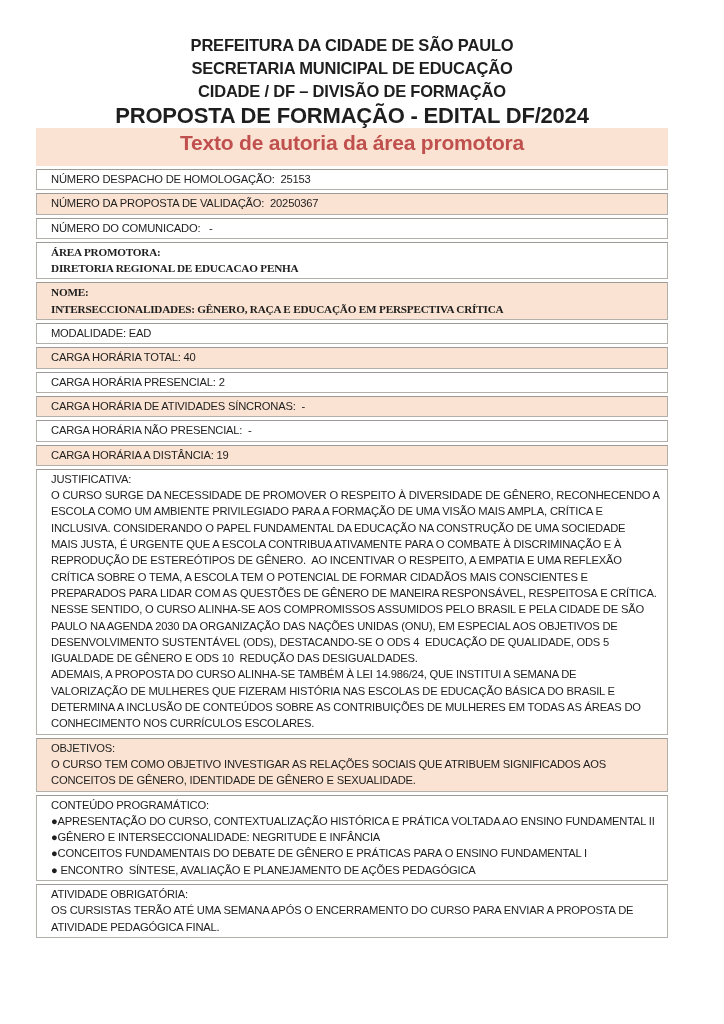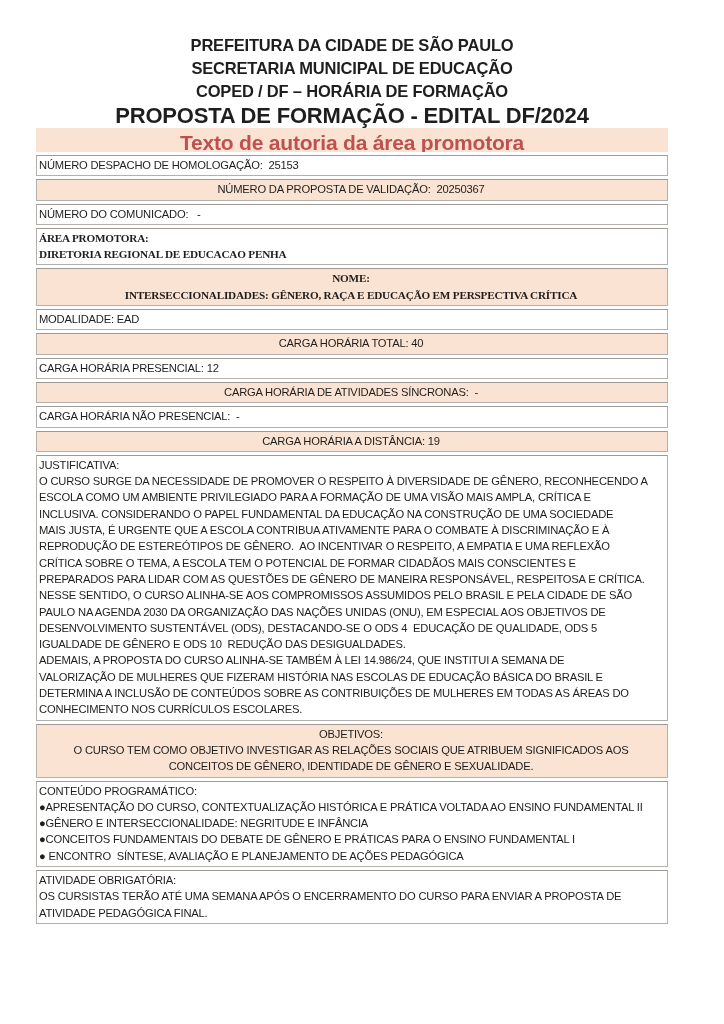--- a/index.html
+++ b/index.html
@@ -37,64 +37,64 @@
     line-height: 25px;
     letter-spacing: -0.2px;
     white-space: pre-wrap;
   }
   .banner {
     background: var(--banner-bg);
     color: var(--banner-text);
     font-weight: bold;
     font-size: 21px;
     line-height: 30px;
-    height: 24px;
+    height: 38px;
     text-align: center;
     letter-spacing: -0.2px;
     white-space: pre-wrap;
     overflow: hidden;
   }
   .rows { margin-top: 3px; }
   .row {
     border: 1px solid var(--row-border);
     border-top-color: #9D9A95;
     background: #FFFFFF;
     font-size: 11.2px;
     line-height: 16.3px;
     letter-spacing: -0.2px;
-    padding: 1px 4px 2px 2px;
+    padding: 1px 4px 2px 14px;
     margin-bottom: 3px;
     white-space: pre-wrap;
     overflow: hidden;
   }
-  .row.shaded { background: var(--row-shaded-bg); text-align: center; }
+  .row.shaded { background: var(--row-shaded-bg); }
   .row.bold { font-weight: bold; font-family: Liberation Serif, serif; }
 </style>
 </head>
 <body>
 
 <div class="doc">
   <div class="doc-header">
     <div class="hdr-line">PREFEITURA DA CIDADE DE SÃO PAULO</div>
     <div class="hdr-line">SECRETARIA MUNICIPAL DE EDUCAÇÃO</div>
-    <div class="hdr-line">COPED / DF – HORÁRIA DE FORMAÇÃO</div>
+    <div class="hdr-line">CIDADE / DF – DIVISÃO DE FORMAÇÃO</div>
     <div class="doc-title">PROPOSTA DE FORMAÇÃO - EDITAL DF/2024</div>
   </div>
   <div class="banner">Texto de autoria da área promotora</div>
   <div class="rows" id="rows">
       <div class="row">NÚMERO DESPACHO DE HOMOLOGAÇÃO:  25153</div>
       <div class="row shaded">NÚMERO DA PROPOSTA DE VALIDAÇÃO:  20250367</div>
       <div class="row">NÚMERO DO COMUNICADO:   -</div>
       <div class="row bold">ÁREA PROMOTORA:
 DIRETORIA REGIONAL DE EDUCACAO PENHA</div>
       <div class="row shaded bold">NOME:
 INTERSECCIONALIDADES: GÊNERO, RAÇA E EDUCAÇÃO EM PERSPECTIVA CRÍTICA</div>
       <div class="row">MODALIDADE: EAD</div>
       <div class="row shaded">CARGA HORÁRIA TOTAL: 40</div>
-      <div class="row">CARGA HORÁRIA PRESENCIAL: 12</div>
+      <div class="row">CARGA HORÁRIA PRESENCIAL: 2</div>
       <div class="row shaded">CARGA HORÁRIA DE ATIVIDADES SÍNCRONAS:  -</div>
       <div class="row">CARGA HORÁRIA NÃO PRESENCIAL:  -</div>
       <div class="row shaded">CARGA HORÁRIA A DISTÂNCIA: 19</div>
       <div class="row">JUSTIFICATIVA:
 O CURSO SURGE DA NECESSIDADE DE PROMOVER O RESPEITO À DIVERSIDADE DE GÊNERO, RECONHECENDO A
 ESCOLA COMO UM AMBIENTE PRIVILEGIADO PARA A FORMAÇÃO DE UMA VISÃO MAIS AMPLA, CRÍTICA E
 INCLUSIVA. CONSIDERANDO O PAPEL FUNDAMENTAL DA EDUCAÇÃO NA CONSTRUÇÃO DE UMA SOCIEDADE
 MAIS JUSTA, É URGENTE QUE A ESCOLA CONTRIBUA ATIVAMENTE PARA O COMBATE À DISCRIMINAÇÃO E À
 REPRODUÇÃO DE ESTEREÓTIPOS DE GÊNERO.  AO INCENTIVAR O RESPEITO, A EMPATIA E UMA REFLEXÃO
 CRÍTICA SOBRE O TEMA, A ESCOLA TEM O POTENCIAL DE FORMAR CIDADÃOS MAIS CONSCIENTES E

